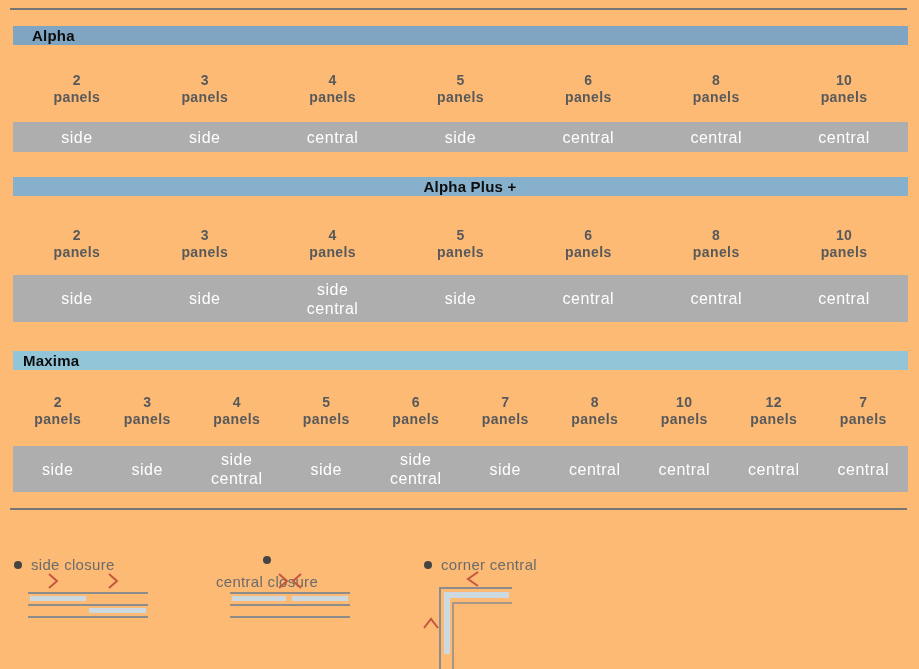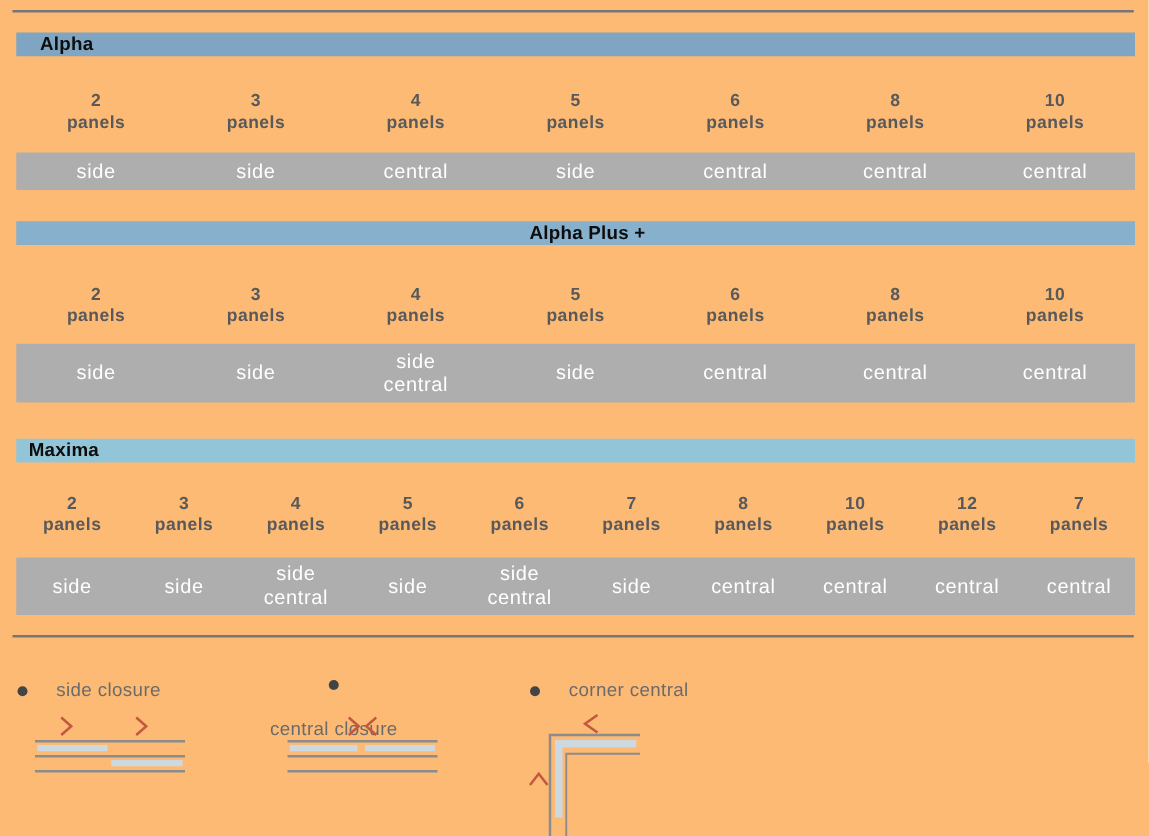--- a/index.html
+++ b/index.html
@@ -35,21 +35,21 @@
     position:absolute; left:13px; width:895px; display:grid;
     align-items:center; text-align:center; background:#aeaeae;
     color:#ffffff; font-size:16px; line-height:19px; letter-spacing:0.5px;
   }
   .closure-cell { white-space:pre-line; }
   #alpha-closures      { top:122px; height:30px; }
   #alpha-plus-closures { top:275px; height:47px; }
   #maxima-closures     { top:446px; height:46px; }
 
   .legend-label {
-    position:absolute; top:544px; display:flex; align-items:center; gap:23px;
+    position:absolute; top:556px; display:flex; align-items:center; gap:9px;
     color:#6b6b6b; font-size:15px; letter-spacing:0.3px;
   }
   #legend-side    { left:14px; }
   #legend-central { left:216px;flex-direction:column; }
   #legend-corner  { left:424px; }
   .bullet { width:8px; height:8px; border-radius:50%; background:#444444; flex:0 0 auto; }
 
   .diagram { position:absolute; }
   #side-diagram    { left:26px;  top:570px; }
   #central-diagram { left:228px; top:570px; }

